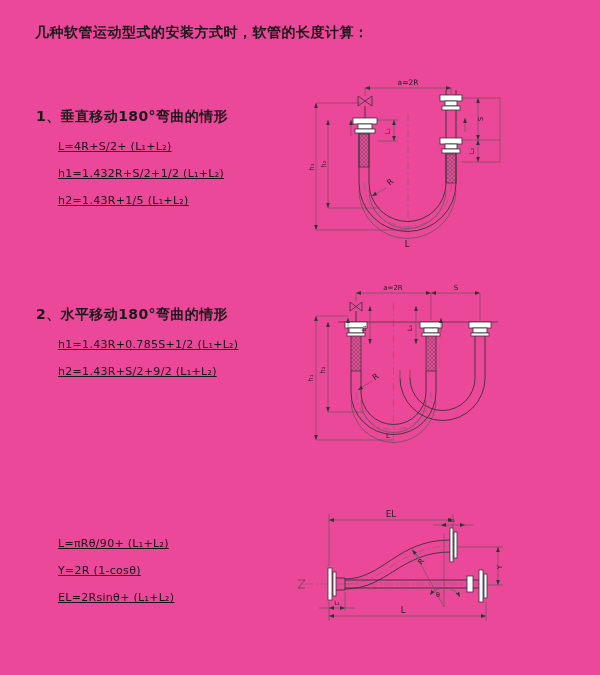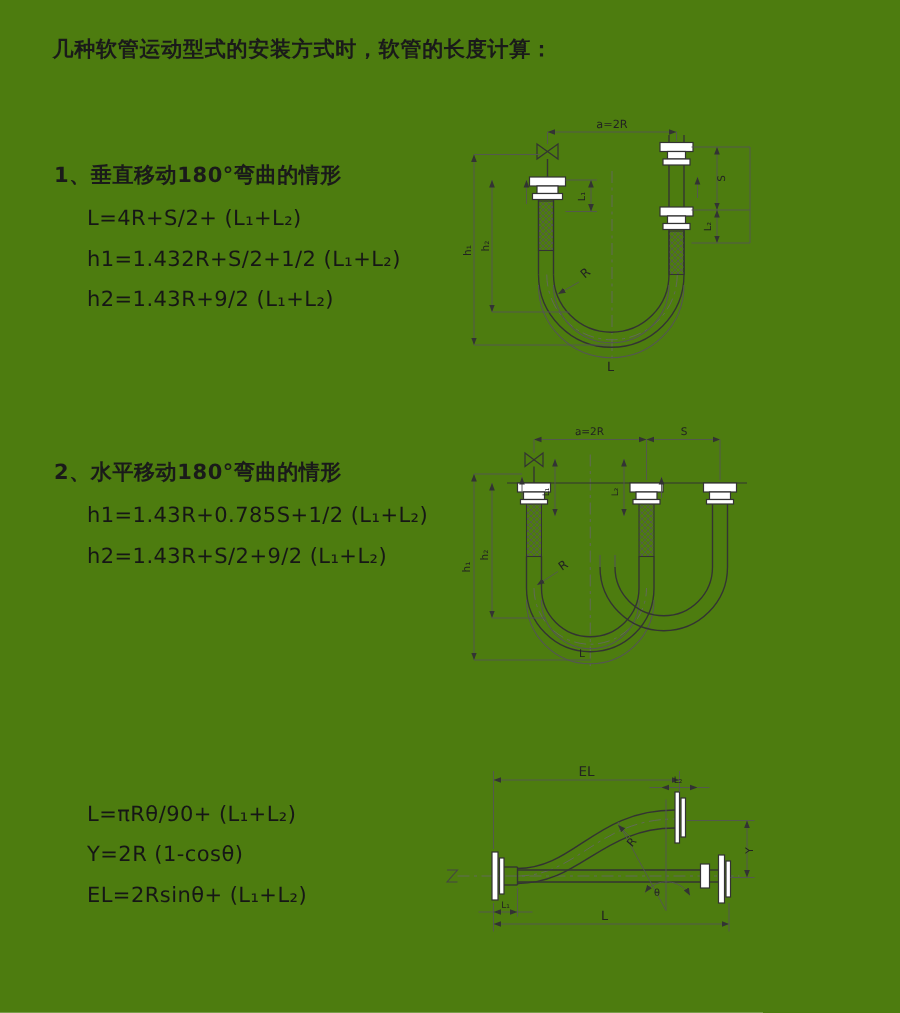--- a/index.html
+++ b/index.html
@@ -4,50 +4,50 @@
 <style>
   * { margin:0; padding:0; box-sizing:border-box; }
   html,body { width:600px; height:675px; }
   body {
     background:#ffffff;
     font-family:"DejaVu Sans","Liberation Sans",sans-serif;
     color:#1a1a1a;
     position:relative;
     overflow:hidden;
   }
-  .page { position:absolute; inset:0; background:#4d7c0f; }
+  .page { position:absolute; inset:0; background:#ec4899; }
   .doc-title {
     position:absolute; left:35px; top:24px;
     font-size:14px; font-weight:bold; letter-spacing:.5px; white-space:nowrap;
   }
   .section { position:absolute; left:36px; width:300px; }
   .sec-heading { font-size:14px; font-weight:bold; letter-spacing:.4px; white-space:nowrap; }
   .formulas { margin-left:22px; margin-top:7px; }
-  .formula { font-size:14px; line-height:27px; letter-spacing:.3px; white-space:nowrap; color:#161616; }
+  .formula { font-size:11px; line-height:27px; letter-spacing:.3px; white-space:nowrap; color:#161616;text-decoration:underline; }
   svg.diagram { position:absolute; overflow:visible; }
   svg .hose { stroke:#333; stroke-width:.9; fill:none; }
   svg .hose2 { stroke:#555; stroke-width:.7; fill:none; }
   svg .fit { fill:#fff; stroke:#333; stroke-width:.8; }
   svg .dim { stroke:#555; stroke-width:.6; fill:none; }
   svg .cl { stroke:#666; stroke-width:.55; fill:none; stroke-dasharray:8 3 2 3; }
   svg text { fill:#222; font-family:"DejaVu Sans","Liberation Sans",sans-serif; }
 </style>
 </head>
 <body>
 
 <div class="page">
 
   <div class="doc-title">几种软管运动型式的安装方式时，软管的长度计算：</div>
 
   <div class="section" style="top:108px">
     <div class="sec-heading">1、垂直移动180°弯曲的情形</div>
     <div class="formulas">
       <div class="formula">L=4R+S/2+ (L₁+L₂)</div>
       <div class="formula">h1=1.432R+S/2+1/2 (L₁+L₂)</div>
-      <div class="formula">h2=1.43R+9/2 (L₁+L₂)</div>
+      <div class="formula">h2=1.43R+1/5 (L₁+L₂)</div>
     </div>
   </div>
 
   <div class="section" style="top:306px">
     <div class="sec-heading">2、水平移动180°弯曲的情形</div>
     <div class="formulas">
       <div class="formula">h1=1.43R+0.785S+1/2 (L₁+L₂)</div>
       <div class="formula">h2=1.43R+S/2+9/2 (L₁+L₂)</div>
     </div>
   </div>

